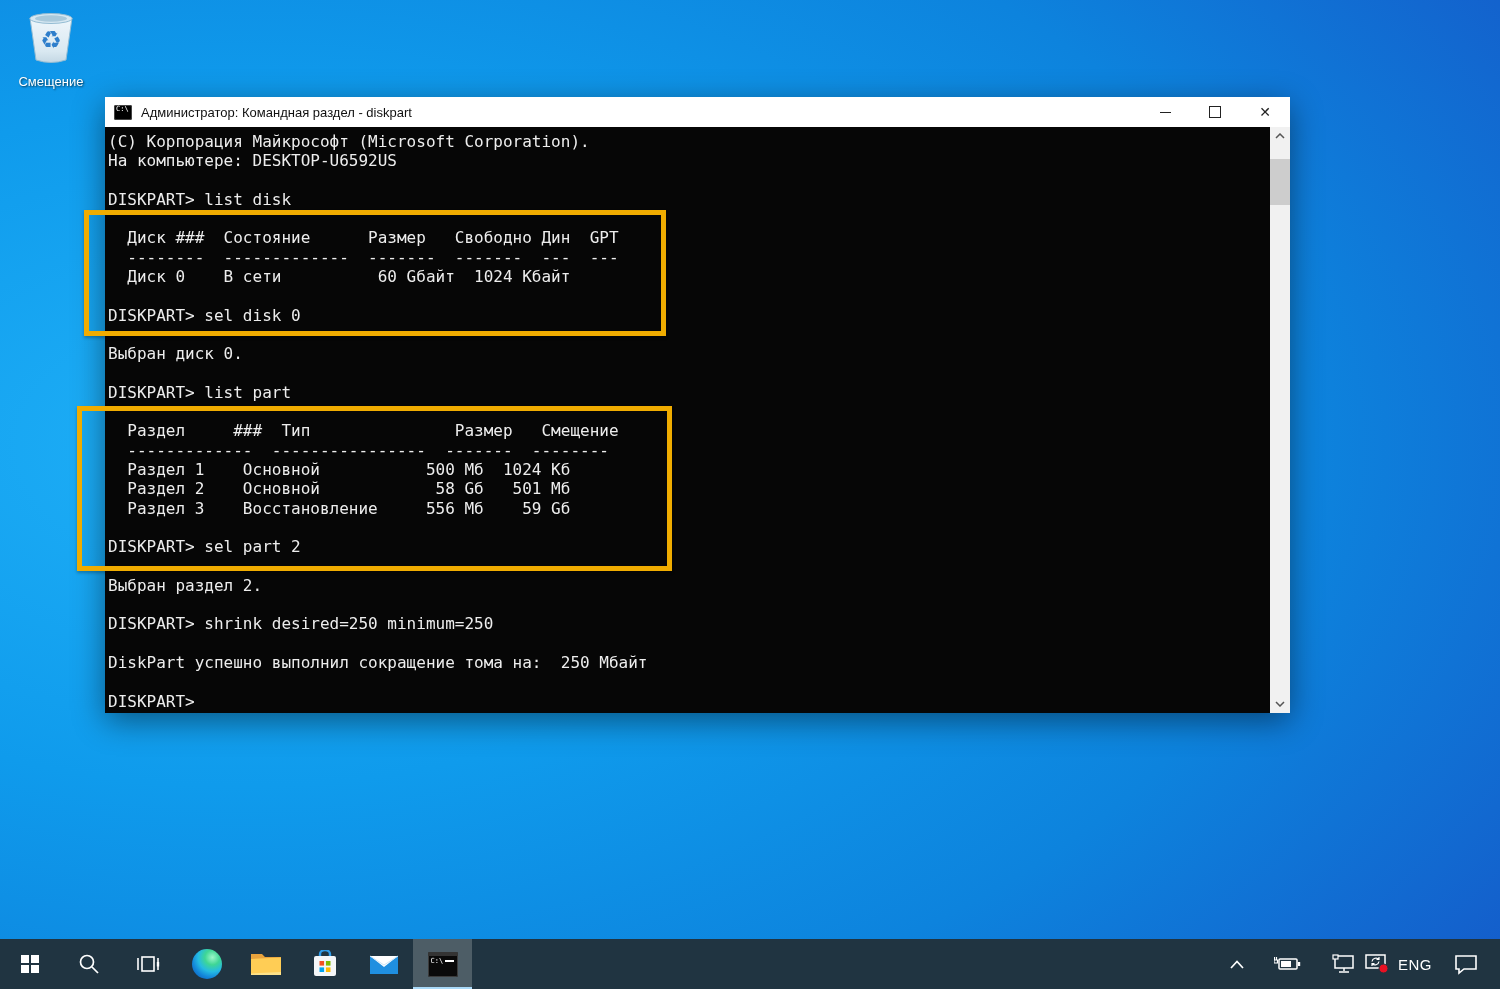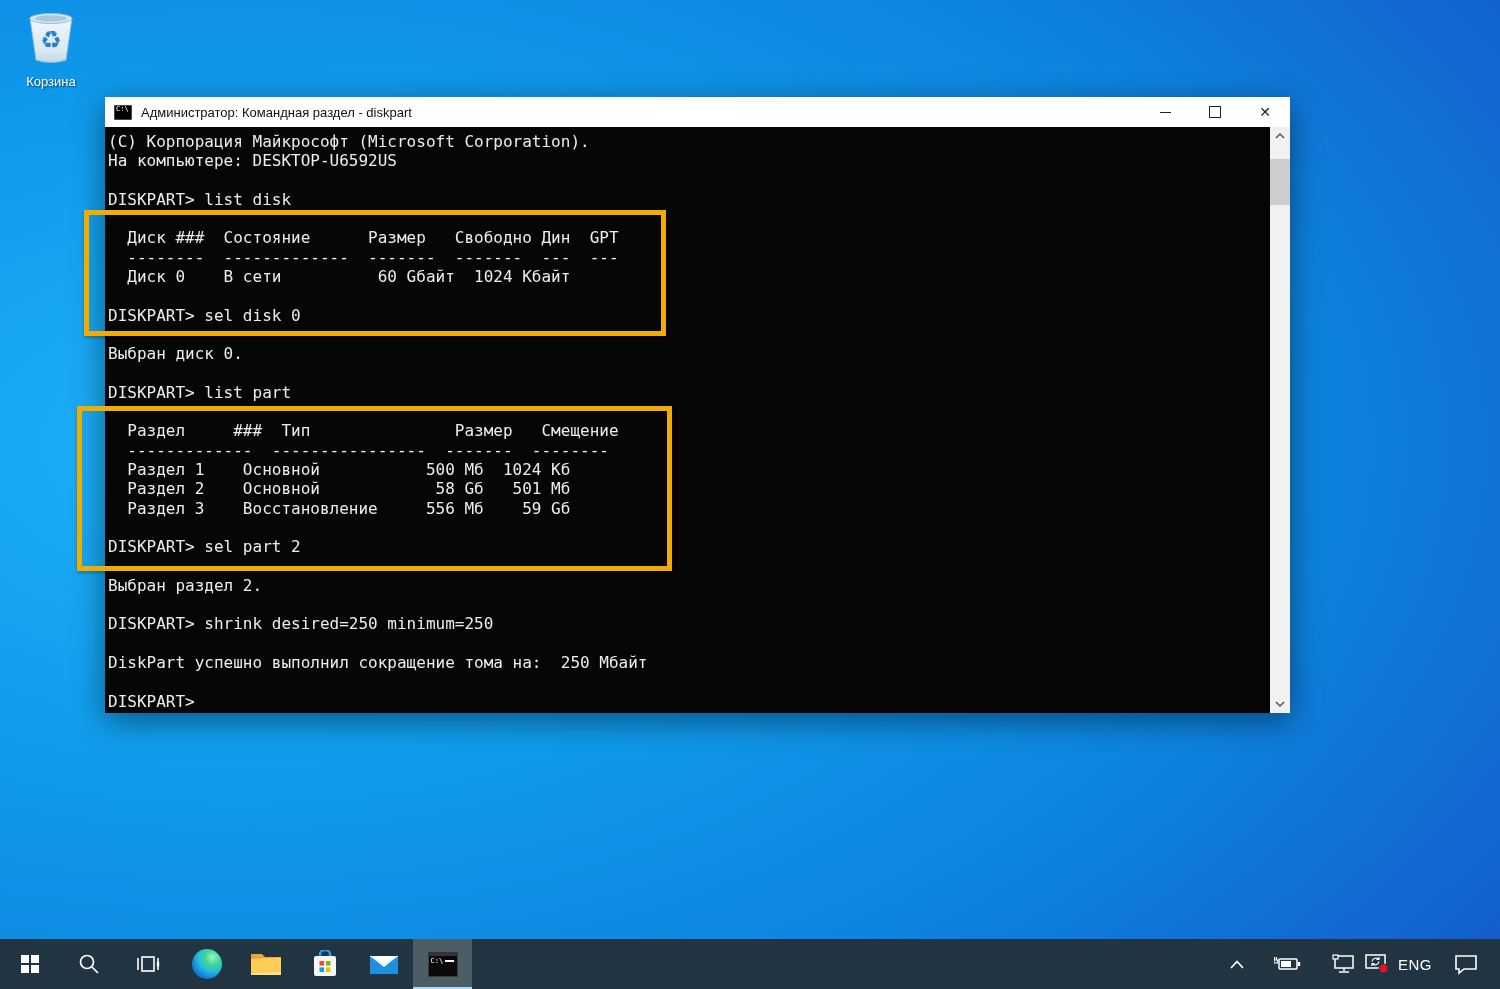--- a/index.html
+++ b/index.html
@@ -60,21 +60,21 @@
           <stop offset="0" stop-color="#eef6fb"></stop>
             <stop offset="0.75" stop-color="#d9e8f1"></stop>
             <stop offset="1" stop-color="#c4d8e4"></stop>
         </linearGradient>
       </defs>
       <path d="M8 10 L50 10 L44 52 Q29 57 14 52 Z" fill="url(#rbg)" stroke="#93bcd3" stroke-width="1"></path>
       <ellipse cx="29" cy="10.5" rx="21" ry="5" fill="#d7e8f2" stroke="#93bcd3" stroke-width="1"></ellipse>
       <ellipse cx="29" cy="10.5" rx="16" ry="3.2" fill="#a9c9db"></ellipse>
       <text x="29" y="40" font-size="24" fill="#2e7ecb" text-anchor="middle" font-family="DejaVu Sans, sans-serif">♻</text>
     </svg>
-    <div class="rb-label">Корзина</div>
+    <div class="rb-label">Смещение</div>
   </div>
 
   <div class="window">
     <div class="titlebar">
       <span class="cmdico">
         <span class="cmdico-txt">C:\</span>
       </span>
       <span class="title">Администратор: Командная раздел - diskpart</span>
       <span class="controls">
         <span class="ctrl">

